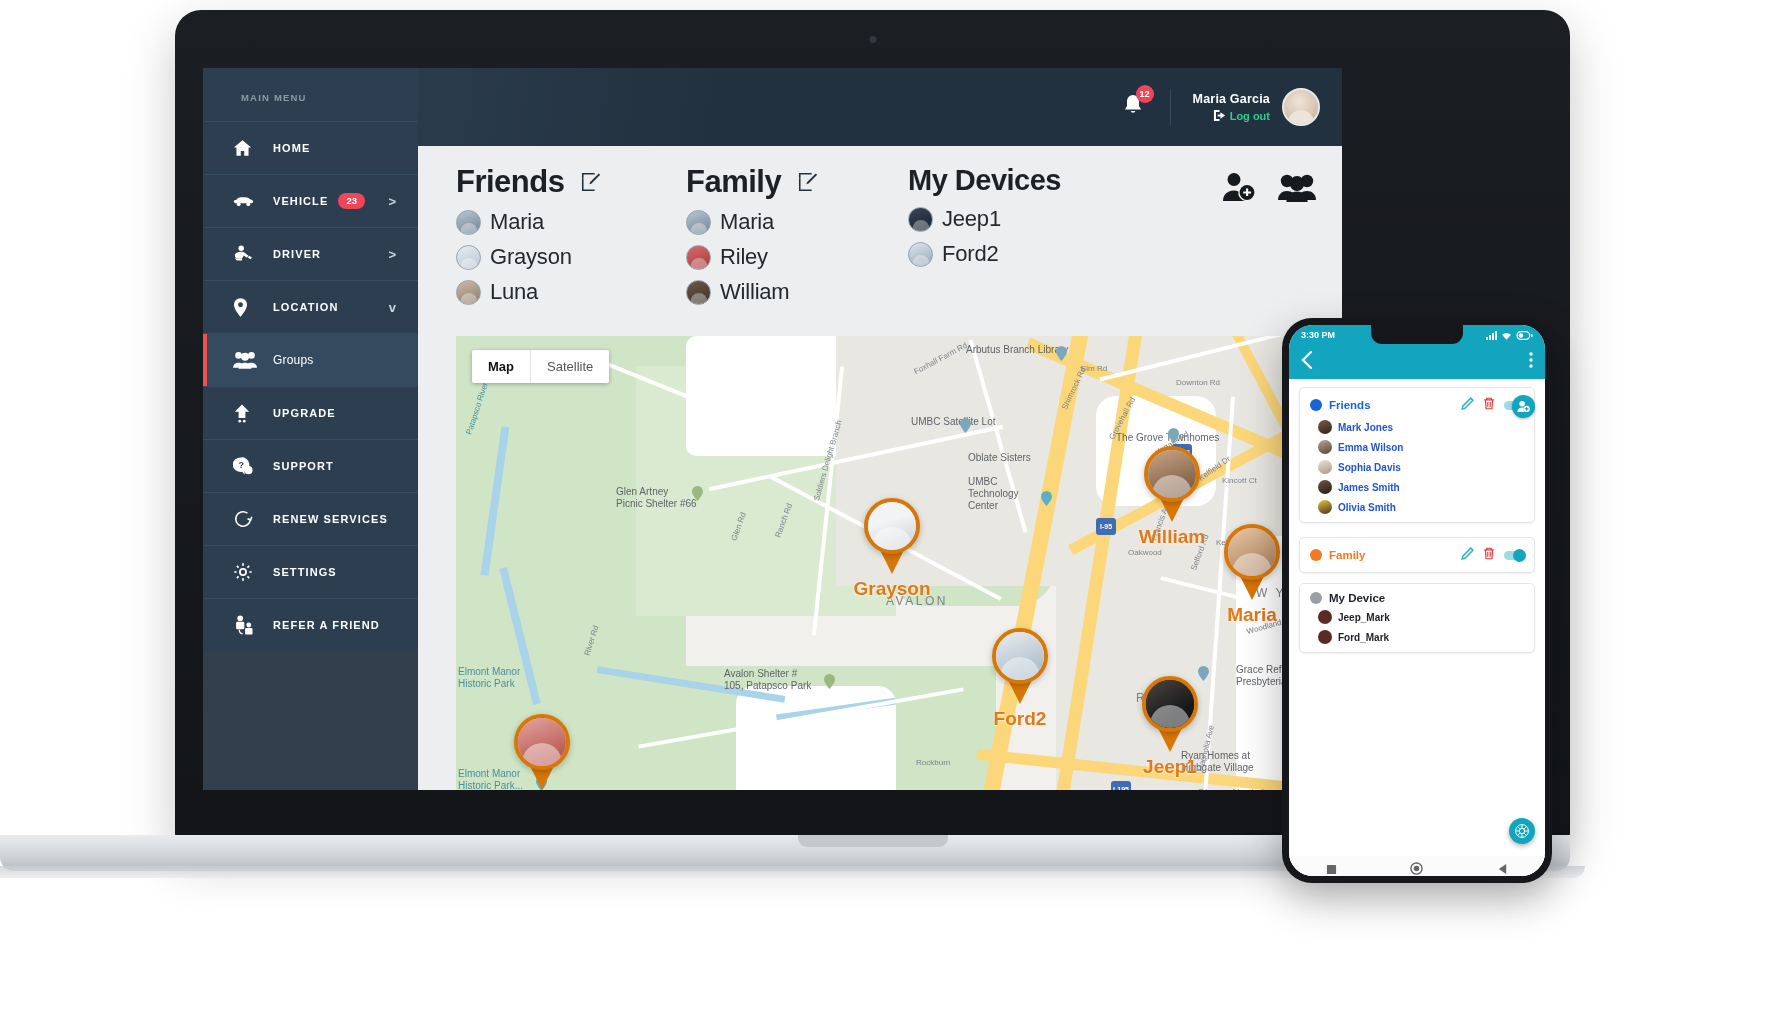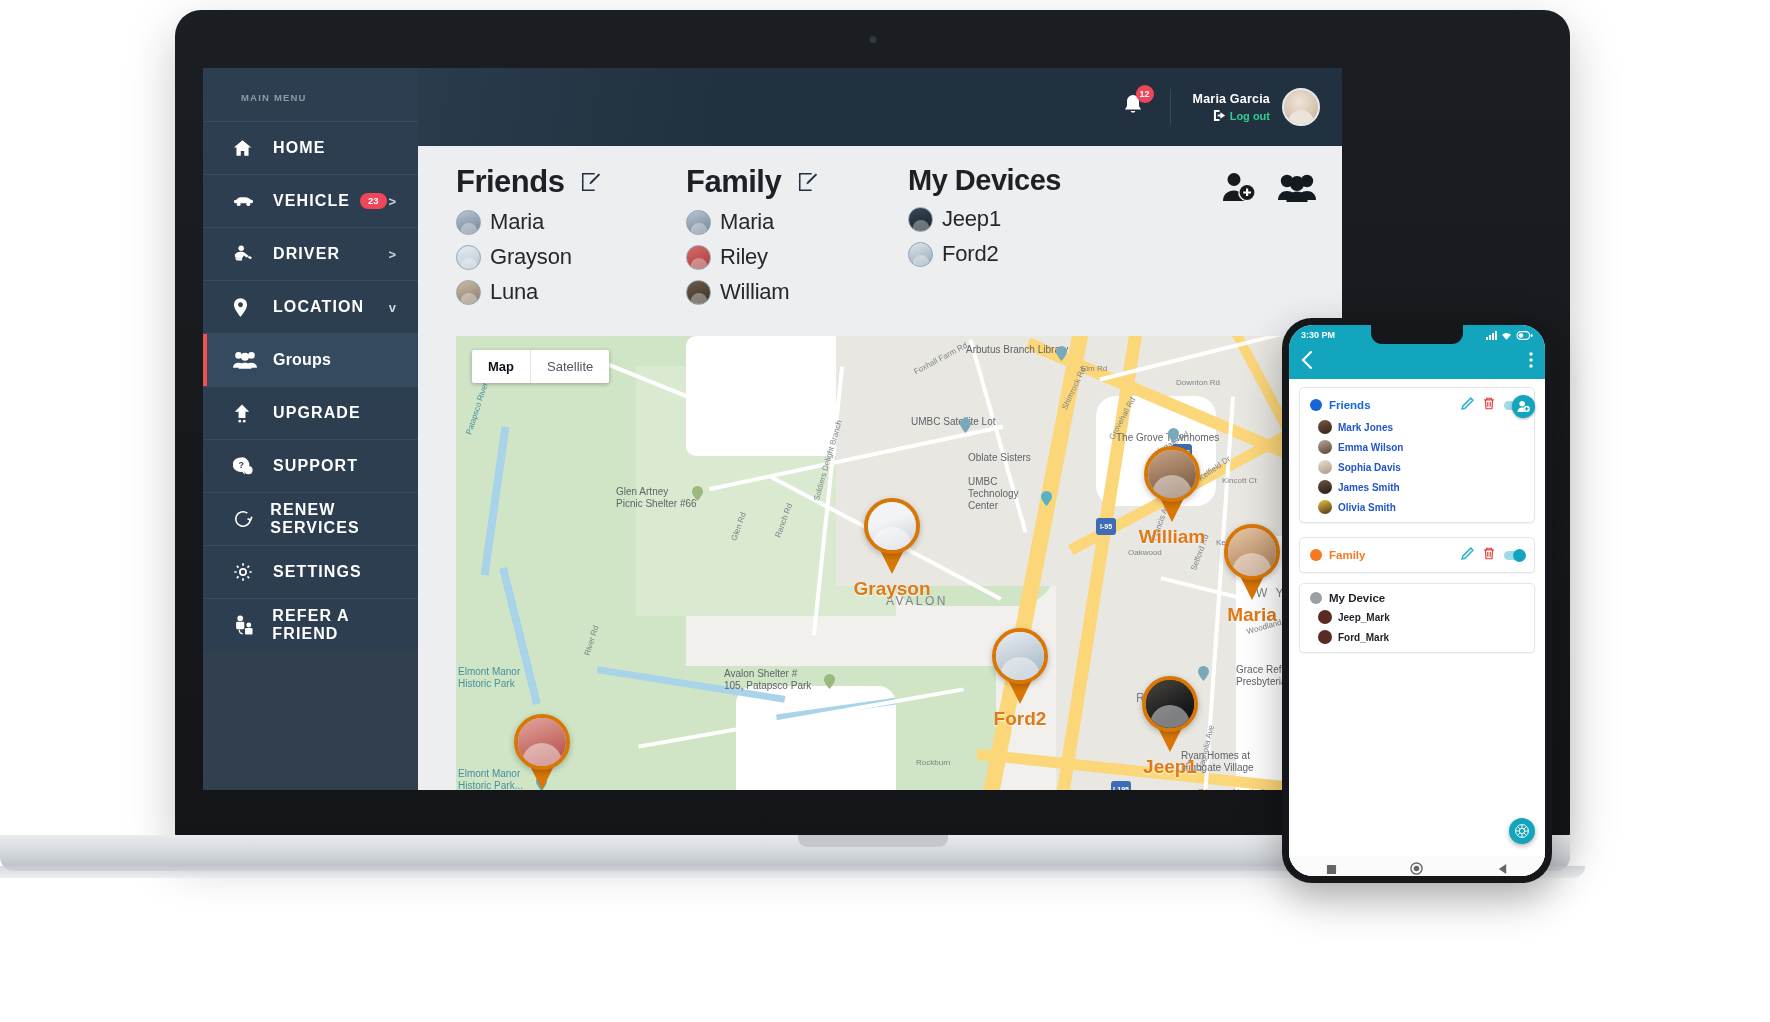--- a/index.html
+++ b/index.html
@@ -64,24 +64,24 @@
     padding-left:30px; border-top:1px solid #364c61;
     color:#ffffff; cursor:pointer; background:#2c3e50;
   }
   .nav-item.active { background:#334a5f; }
   .nav-item.active::before{
     content:""; position:absolute; left:0; top:0; bottom:0; width:4px; background:#f05050;
   }
   .nav-ico { width:34px; display:flex; align-items:center; justify-content:flex-start; color:#fff; }
   .nav-ico svg { display:block; }
   .nav-label {
-    font-size:16px; font-weight:bold; letter-spacing:1.1px; color:#fff;
+    font-size:11px; font-weight:bold; letter-spacing:1.1px; color:#fff;
     margin-left:6px;
   }
-  .nav-item.active .nav-label { font-size:16px; font-weight:700; letter-spacing:.2px; text-transform:none; }
+  .nav-item.active .nav-label { font-size:12px; font-weight:400; letter-spacing:.2px; text-transform:none; }
   .badge-count {
     background:#f0465a; color:#fff; font-size:9.5px; font-weight:bold;
     border-radius:9px; padding:2px 8px; margin-left:10px; line-height:1.2;
   }
   .nav-arrow { margin-left:auto; margin-right:22px; color:#cfd6dd; font-size:13px; font-weight:bold; }
   .sidebar-tail { flex:1; background:#32404e; }
 
   
   .content { position:absolute; left:215px; top:0; right:0; bottom:0; background:#eceeef; }
   .topbar {

